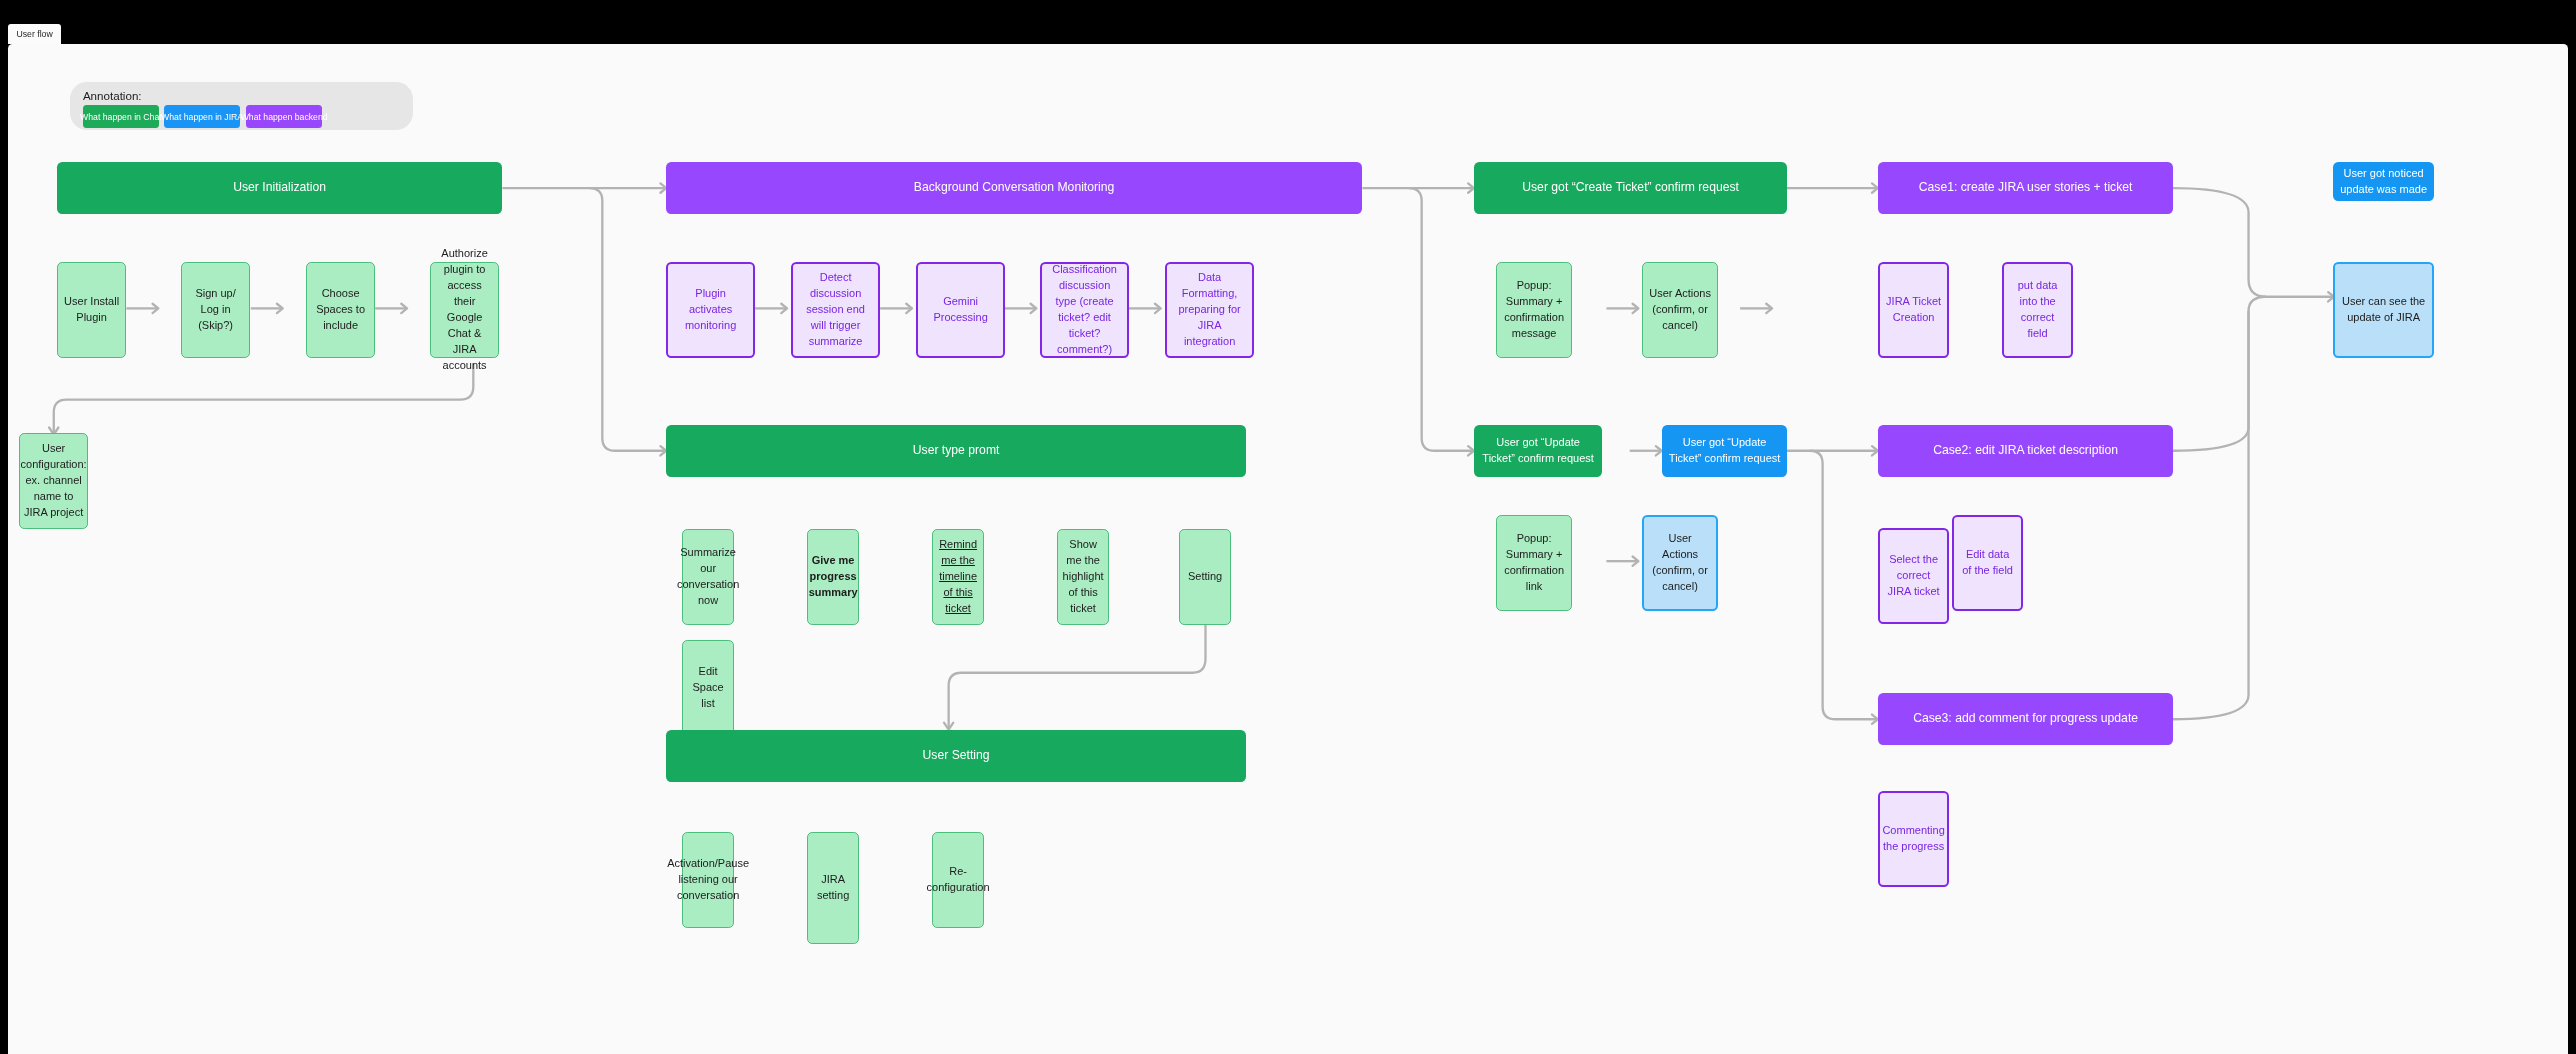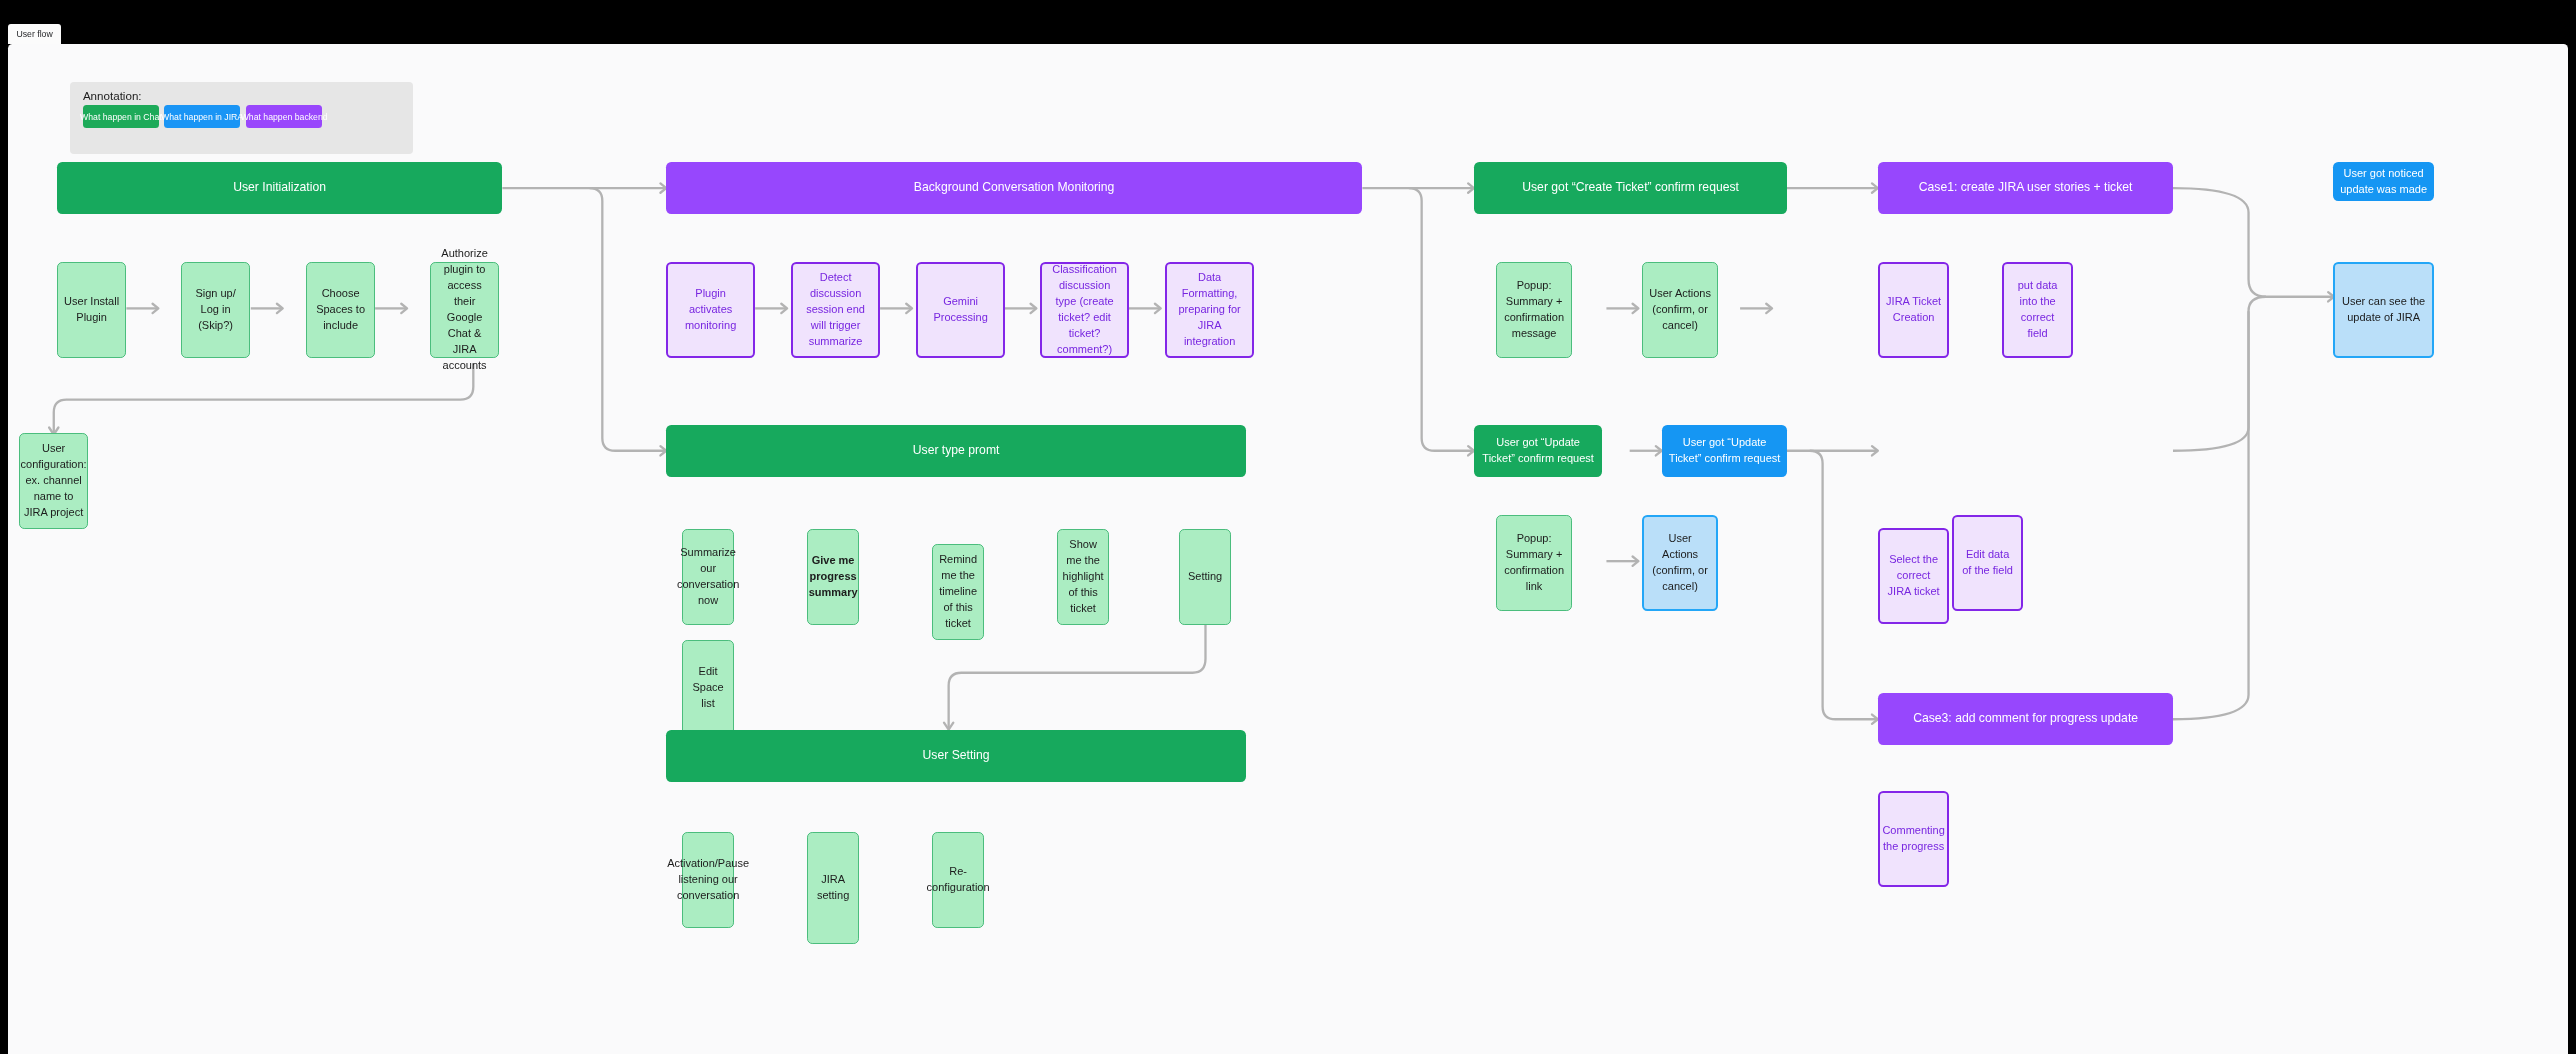--- a/index.html
+++ b/index.html
@@ -39,23 +39,23 @@
     left: 8.1px; top: 20px;
     width: 2560px; height: 1014px;
     background: #fafafb;
     border-radius: 4.6px;
     overflow: hidden;
   }
   
   #legend {
     position: absolute;
     left: 62px; top: 38px;
-    width: 343px; height: 72px;
+    width: 343px; height: 48px;
     background: #e6e6e6;
-    border-radius: 4px;
+    border-radius: 17px;
     padding: 8.1px 0 0 0;
     box-sizing: border-box;
   }
   #legend-title {
     position: absolute;
     left: 12.8px; top: 7px;
     font-size: 11.6px;
     color: #1c1c1c;
     font-weight: 400;
   }
@@ -220,21 +220,21 @@
     <div class="node sub purple" style="left:658px; top:218px; width:89px; height:96px;">Plugin activates monitoring</div>
     <div class="node sub purple" style="left:783px; top:218px; width:89px; height:96px;">Detect discussion session end will trigger summarize</div>
     <div class="node sub purple" style="left:908px; top:218px; width:89px; height:96px;">Gemini Processing</div>
     <div class="node sub purple" style="left:1032px; top:218px; width:89px; height:96px;">Classification discussion type (create ticket? edit ticket? comment?)</div>
     <div class="node sub purple" style="left:1157px; top:218px; width:89px; height:96px;">Data Formatting, preparing for JIRA integration</div>
 
     <div class="node hdr green" style="left:658px; top:381px; width:580px; height:52px;">User type promt</div>
 
     <div class="node sub green" style="left:674px; top:485px; width:52px;  height:96px;">Summarize our conversation now</div>
     <div class="node sub green" style="left:799px; top:485px; width:52px;  height:96px;font-weight:bold;">Give me progress summary</div>
-    <div class="node sub green" style="left:924px; top:500px; width:52px;  height:96px;">Remind me the timeline of this ticket</div>
+    <div class="node sub green" style="left:924px; top:485px; width:52px;  height:96px;text-decoration:underline;">Remind me the timeline of this ticket</div>
     <div class="node sub green" style="left:1049px; top:485px; width:52px;  height:96px;">Show me the highlight of this ticket</div>
     <div class="node sub green" style="left:1171px; top:485px; width:52px;  height:96px;">Setting</div>
     <div class="node sub green" style="left:674px; top:596px; width:52px; height:96px;">Edit Space list</div>
 
     <div class="node hdr green" style="left:658px; top:686px; width:580px; height:52px;">User Setting</div>
 
     <div class="node sub green" style="left:674px; top:788px; width:52px; height:96px;">Activation/Pause listening our conversation</div>
     <div class="node sub green" style="left:799px; top:788px; width:52px; height:112px;">JIRA setting</div>
     <div class="node sub green" style="left:924px; top:788px; width:52px; height:96px;">Re-configuration</div>
 
@@ -246,20 +246,21 @@
     <div class="node hdr green" style="left:1466px; top:381px; width:128px; height:52px; font-size:11px;">User got  “Update Ticket” confirm request</div>
     <div class="node hdr blue" style="left:1654px; top:381px; width:125px; height:52px; font-size:11px;">User got  “Update Ticket” confirm request</div>
 
     <div class="node sub green" style="left:1488px; top:471px; width:76px; height:96px;">Popup: Summary + confirmation link</div>
     <div class="node sub blue" style="left:1634px; top:471px; width:76px; height:96px;">User Actions (confirm, or cancel)</div>
 
     <div class="node hdr purple" style="left:1870px; top:118px; width:295px; height:52px;">Case1: create JIRA user stories + ticket</div>
     <div class="node sub purple" style="left:1870px; top:218px; width:71px; height:96px;">JIRA Ticket Creation</div>
     <div class="node sub purple" style="left:1994px; top:218px; width:71px; height:96px;">put data into the correct field</div>
 
+    <div class="node hdr purple" style="left:1870px; top:381px; width:295px; height:52px;">Case2: edit JIRA ticket description</div>
     <div class="node sub purple" style="left:1870px; top:484px; width:71px; height:96px;">Select the correct JIRA ticket</div>
     <div class="node sub purple" style="left:1944px; top:471px; width:71px; height:96px;">Edit data of the field</div>
 
     <div class="node hdr purple" style="left:1870px; top:649px; width:295px; height:52px;">Case3: add comment for progress update</div>
     <div class="node sub purple" style="left:1870px; top:747px; width:71px; height:96px;">Commenting the progress</div>
 
     <div class="node hdr blue" style="left:2325px; top:118px; width:101px; height:39px; font-size:11px;">User got noticed update was made</div>
     <div class="node sub blue" style="left:2325px; top:218px; width:101px; height:96px; font-size:11px;">User can see the update of JIRA</div>
 
   </div>

